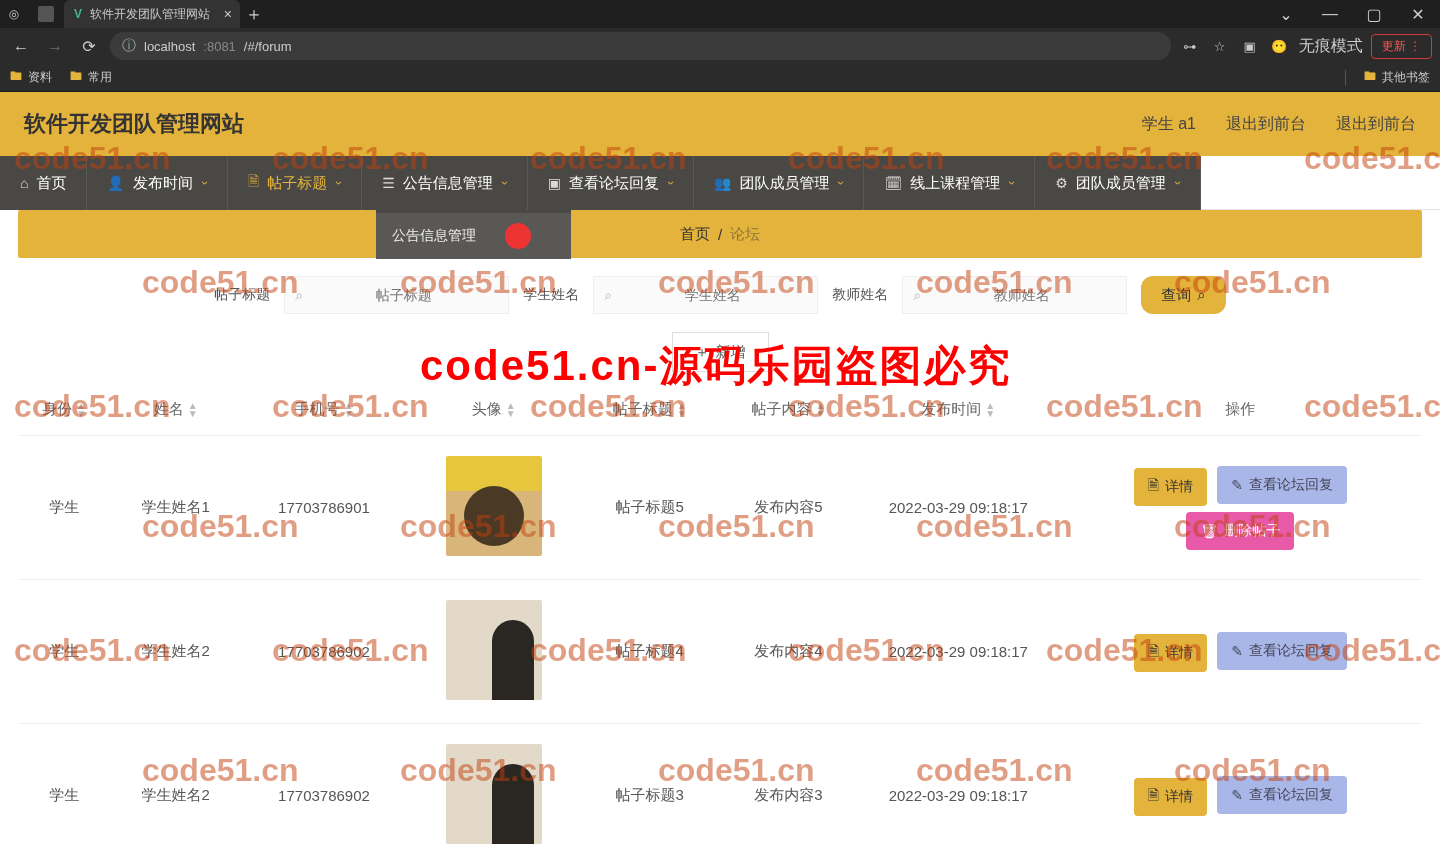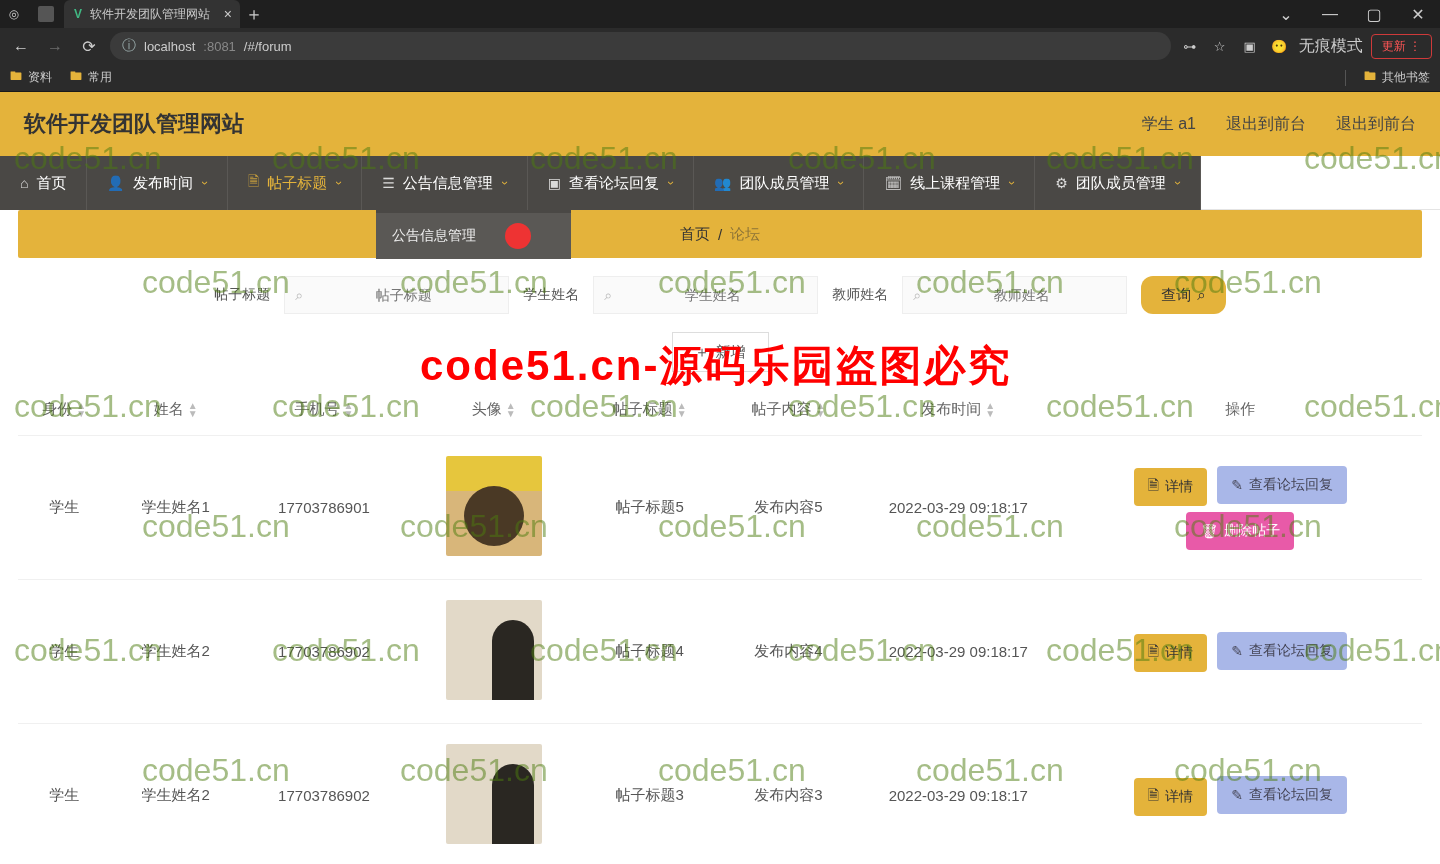--- a/index.html
+++ b/index.html
@@ -70,21 +70,21 @@
   .avatar.yellow::after { content: ""; position: absolute; width: 60px; height: 60px; background: #4a3925; border-radius: 50%; left: 18px; top: 30px; }
   .avatar.person::after { content: ""; position: absolute; width: 42px; height: 80px; background: #2a2722; border-radius: 22px 22px 0 0; right: 8px; bottom: 0; }
 
   .act-btn { display: inline-flex; align-items: center; gap: 6px; height: 38px; padding: 0 14px; border-radius: 4px; border: none; font-size: 14px; margin: 3px; }
   .act-detail { background: #e4b33b; color: #333; }
   .act-reply  { background: #a9b7e8; color: #445; }
   .act-del    { background: #e85aa8; color: #fff; }
 
   
   .wm-layer { position: fixed; inset: 92px 0 0 0; pointer-events: none; z-index: 5; }
-  .wm { position: absolute; color: #4d7c0f; font-size: 32px; font-weight: 400; opacity: .5; white-space: nowrap; }
+  .wm { position: absolute; color: #c2410c; font-size: 32px; font-weight: 700; opacity: .5; white-space: nowrap; }
   .wm-red { position: absolute; color: #ff0000; font-size: 42px; font-weight: 700; z-index: 6; white-space: nowrap; letter-spacing: 2px; }
   .wm-big { position: absolute; color: #7a7a7a; font-size: 44px; font-weight: 700; opacity: .5; white-space: nowrap; }
 </style>
 </head>
 <body>
 
 <div class="titlebar">
   <div class="ticon">◎</div>
   <div class="ticon" style="background:#555;border-radius:2px;width:16px;height:16px;margin:0 10px"></div>
   <div class="tab-active">

